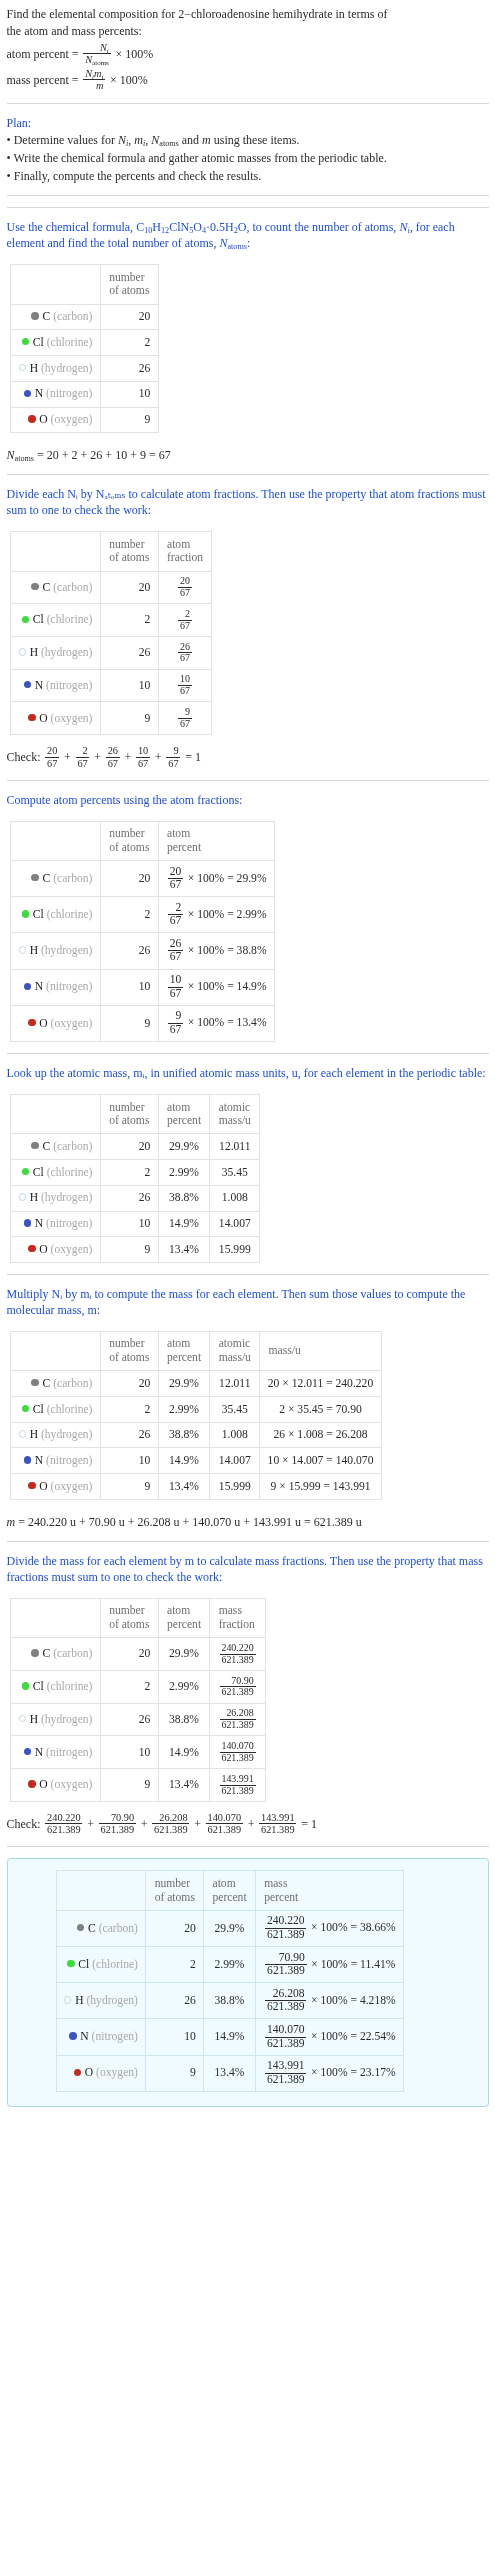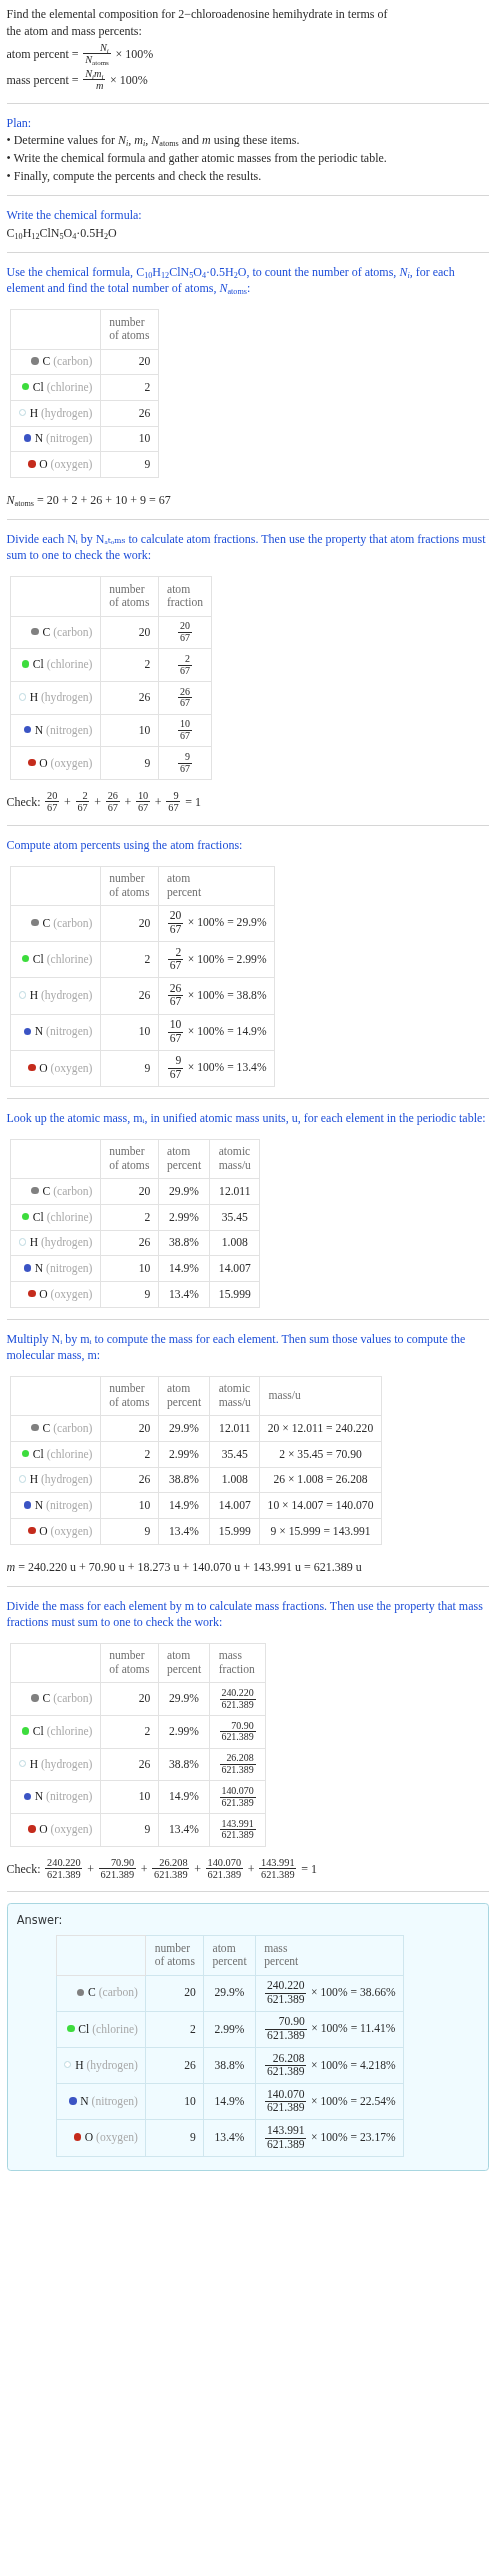--- a/index.html
+++ b/index.html
@@ -136,24 +136,20 @@
     <div class="blk muted">Plan:</div>
     <div class="blk">
       <span>• Determine values for </span><i class="v">N</i><sub><i class="v">i</i></sub><span>, </span><i class="v">m</i><sub><i class="v">i</i></sub><span>, </span><i class="v">N</i><sub class="rm">atoms</sub><span> and </span><i class="v">m</i><span> using these items.</span>
     </div>
     <div class="blk">• Write the chemical formula and gather atomic masses from the periodic table.</div>
     <div class="blk">• Finally, compute the percents and check the results.</div>
   </div>
 
   <hr class="hr">
 
-  <div class="sec">
-    <div class="blk muted">Write the chemical formula:</div>
-    <div class="blk"><span id="formula-slot-1"><span>C<sub>10</sub></span><span>H<sub>12</sub></span><span>Cl</span><span>N<sub>5</sub></span><span>O<sub>4</sub></span><span>·0.5H<sub>2</sub></span><span>O</span></span></div>
-  </div>
 
   <hr class="hr">
 
   <div class="sec">
     <div class="blk muted">
       <span>Use the chemical formula, </span><span id="formula-slot-2"><span>C<sub>10</sub></span><span>H<sub>12</sub></span><span>Cl</span><span>N<sub>5</sub></span><span>O<sub>4</sub></span><span>·0.5H<sub>2</sub></span><span>O</span></span><span>, to count the number of atoms, </span><i class="v">N</i><sub><i class="v">i</i></sub><span>, for each element and find the total number of atoms, </span><i class="v">N</i><sub class="rm">atoms</sub><span>:</span>
     </div>
     <div class="gap"></div>
     <table class="grid">
       <thead>
@@ -422,21 +418,21 @@
             <td class="ctr">13.4%</td>
             <td class="ctr">15.999</td>
             <td class="ctr">9 × 15.999 = 143.991</td>
           </tr>
         </tbody>
     </table>
     <div class="gap"></div>
     <div class="eqline">
       <i class="v">m</i>
       <span>=</span>
-      <span id="mass-sum-slot"><span>240.220 u</span> + <span>70.90 u</span> + <span>18.273 u</span> + <span>140.070 u</span> + <span>143.991 u</span></span>
+      <span id="mass-sum-slot"><span>240.220 u</span> + <span>70.90 u</span> + <span>26.208 u</span> + <span>140.070 u</span> + <span>143.991 u</span></span>
       <span>=</span>
       <span>621.389 u</span>
     </div>
   </div>
 
   <hr class="hr">
 
   <div class="sec">
     <div class="blk muted">Divide the mass for each element by m to calculate mass fractions. Then use the property that mass fractions must sum to one to check the work:</div>
     <div class="gap"></div>
@@ -497,21 +493,20 @@
       <span id="mass-fraction-check-slot"> <span class="frac sm"><span class="num">240.220</span><span class="den">621.389</span></span> + <span class="frac sm"><span class="num">70.90</span><span class="den">621.389</span></span> + <span class="frac sm"><span class="num">26.208</span><span class="den">621.389</span></span> + <span class="frac sm"><span class="num">140.070</span><span class="den">621.389</span></span> + <span class="frac sm"><span class="num">143.991</span><span class="den">621.389</span></span> </span>
       <span>=</span>
       <span>1</span>
     </div>
   </div>
 
   <hr class="hr">
 
   <div class="sec">
     <div class="answer">
-      <div class="lbl">Answer:</div>
       <table class="grid">
         <thead>
           <tr>
             <td class="corner"></td>
             <td>
               <span>number</span><br>
               <span>of atoms</span>
             </td>
             <td>
               <span>atom</span><br>

